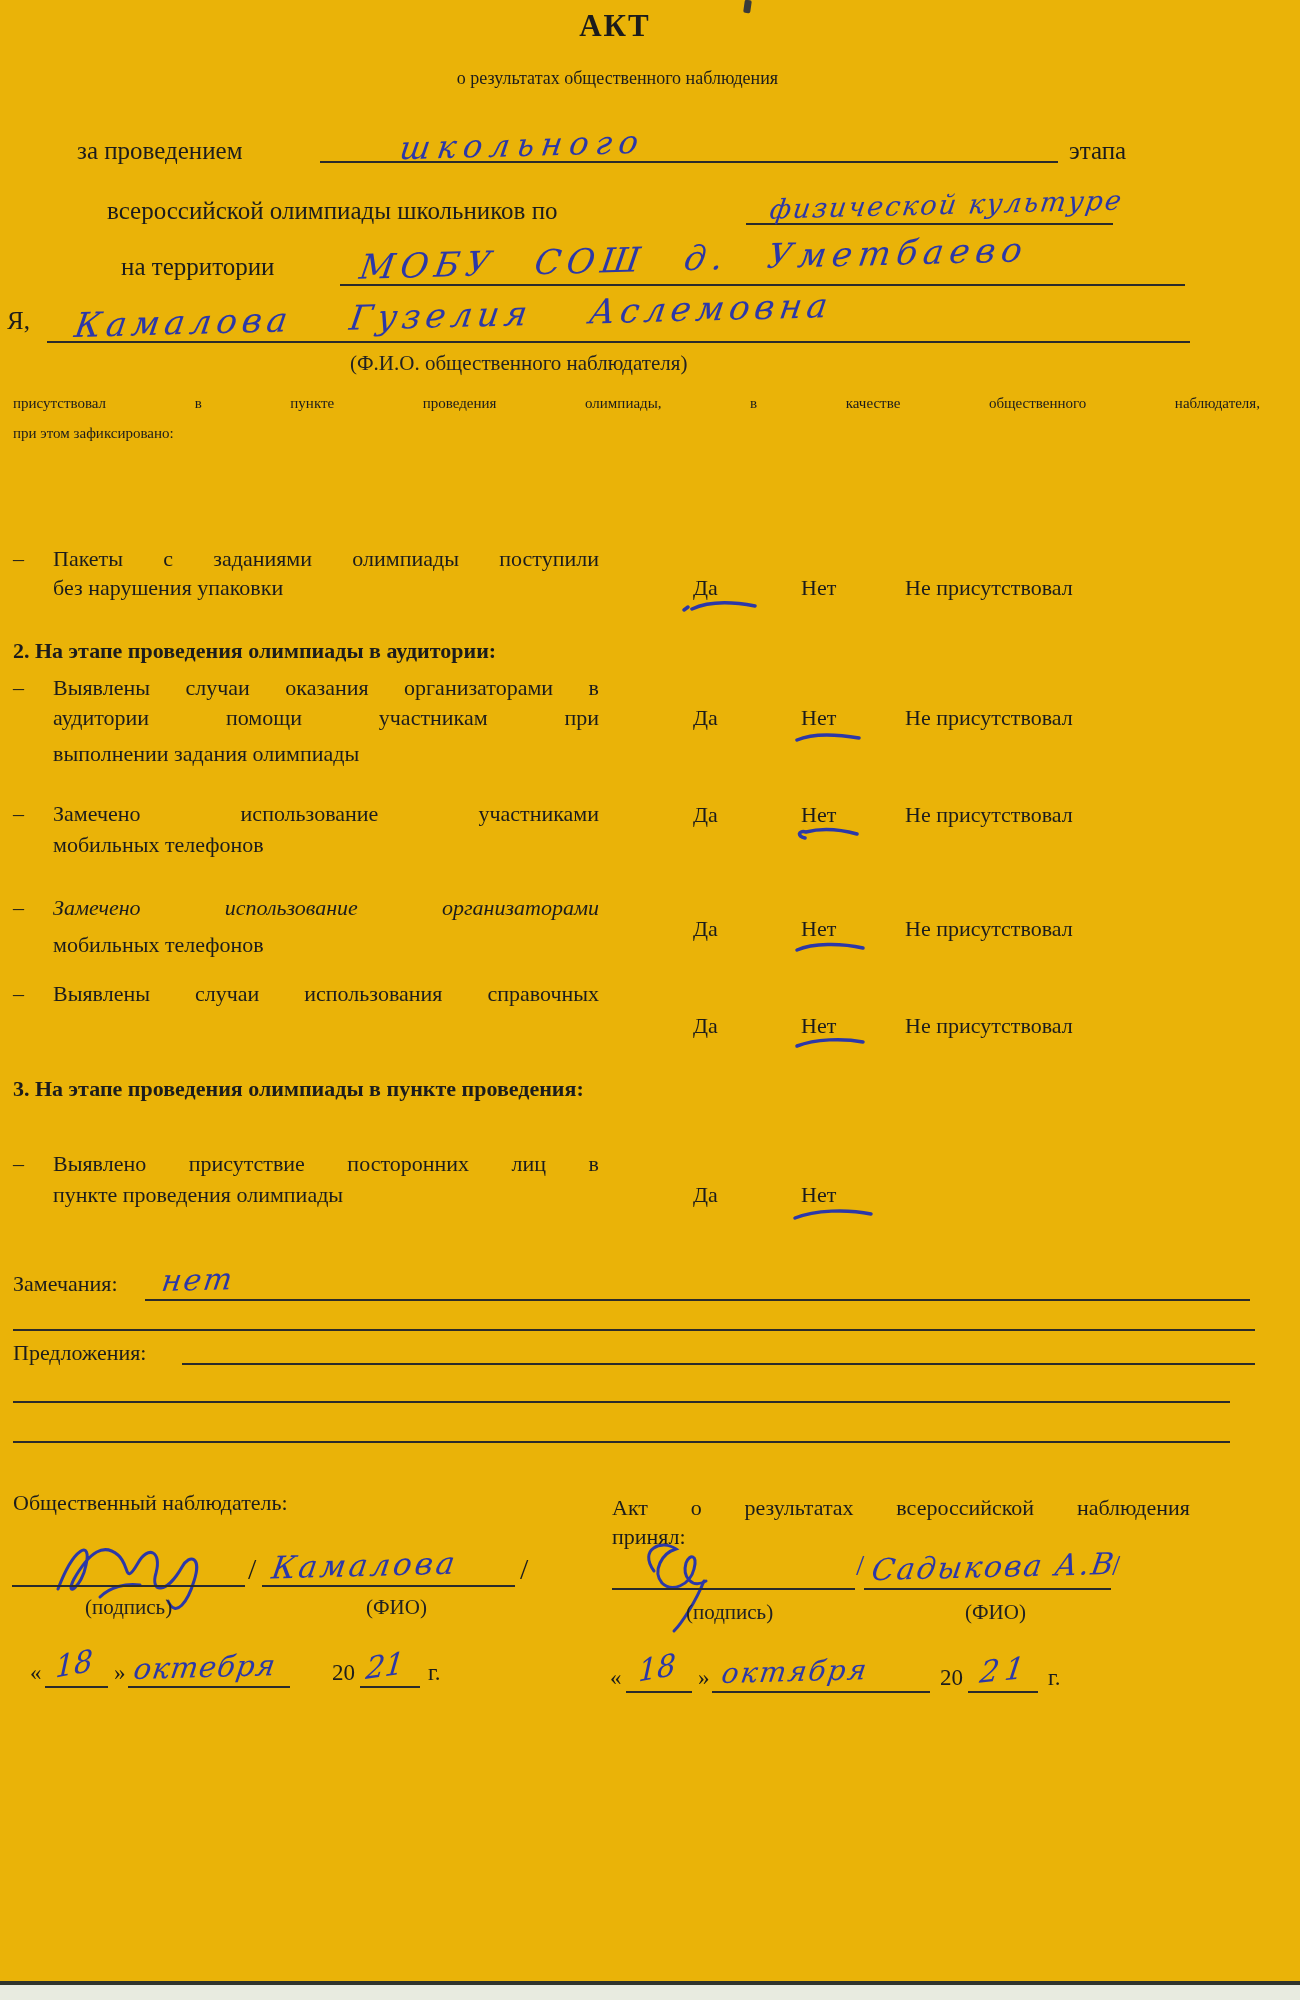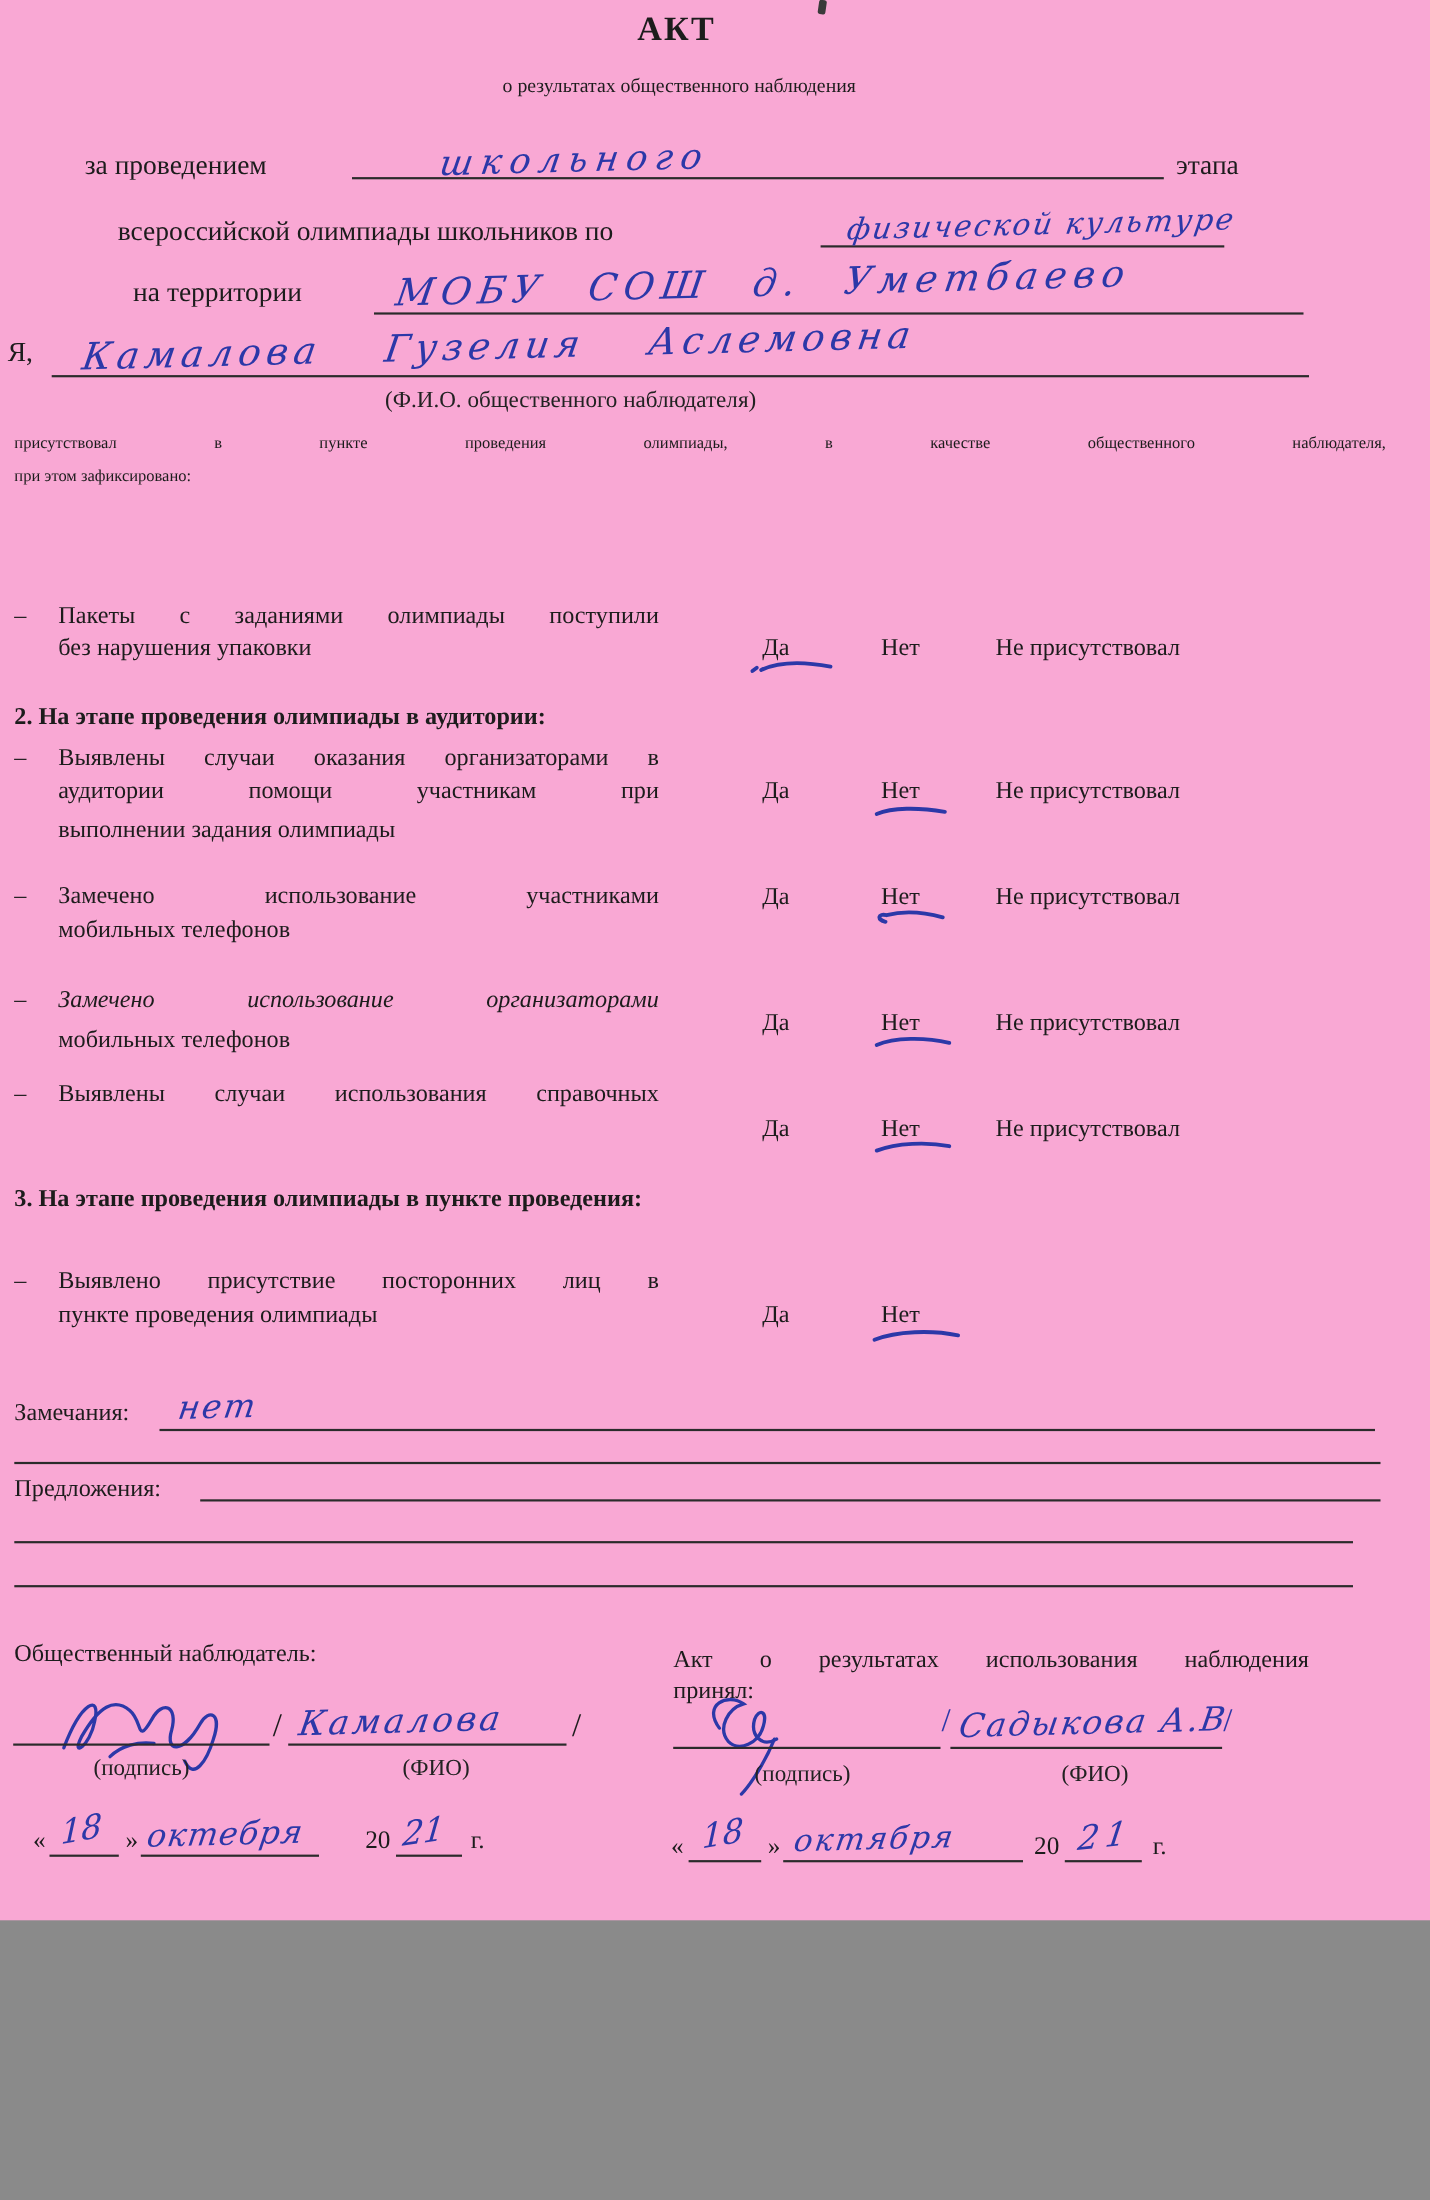--- a/index.html
+++ b/index.html
@@ -1,18 +1,18 @@
 <!DOCTYPE html>
 <html style="--ink: #2c38a8;"><head>
 <meta charset="utf-8">
 <style>
   html,body{margin:0;padding:0;background:#8a8a8a;}
   .page{
-    position:relative;width:1300px;height:1746px;margin:0 auto;
-    background:#f9a8d4;overflow:hidden;
+    position:relative;width:1300px;height:2000px;margin:0 auto;
+    background:#eab308;overflow:hidden;
     font-family:"Liberation Serif",serif;color:#1c1c1c;
   }
   .abs{position:absolute;white-space:nowrap;}
   .b{font-weight:bold;}
   .t22{font-size:22px;}
   .t23{font-size:23px;}
   .t25{font-size:25px;}
   .cap{font-size:21px;color:#222;}
   .center{text-align:center;}
   .ul{position:absolute;height:0;border-bottom:2px solid #2b2b2b;}
@@ -175,21 +175,21 @@
   <div class="ul" style="left:45px;top:1686px;width:63px;"></div>
   <div class="ink" style="left:55px;top:1646px;font-size:30px;transform:rotate(-10deg) skewX(-12deg);">18</div>
   <span class="abs t23" style="left:114px;top:1660px;">»</span>
   <div class="ul" style="left:128px;top:1686px;width:162px;"></div>
   <div class="ink" style="left:134px;top:1650px;font-size:29px;letter-spacing:1px;">октебря</div>
   <span class="abs t23" style="left:332px;top:1660px;">20</span>
   <div class="ul" style="left:360px;top:1686px;width:60px;"></div>
   <div class="ink" style="left:366px;top:1648px;font-size:30px;transform:rotate(-8deg) skewX(-14deg);">21</div>
   <span class="abs t23" style="left:428px;top:1660px;">г.</span>
 
-  <div class="abs t22 pj" style="left:612px;top:1495px;width:578px;white-space:normal;">Акт о результатах использования наблюдения</div>
+  <div class="abs t22 pj" style="left:612px;top:1495px;width:578px;white-space:normal;">Акт о результатах всероссийской наблюдения</div>
   <div class="abs t22" style="left:612px;top:1524px;">принял:</div>
 
   <svg class="sig" style="position:absolute;left:618px;top:1535px;" width="160" height="100" viewBox="0 0 160 100">
     <path d="M36 36 C 20 14, 44 4, 58 14 C 44 18, 34 36, 44 48 C 54 58, 72 50, 76 34 C 80 20, 72 18, 68 28 C 64 42, 74 54, 88 46"></path>
     <path d="M86 46 C 78 66, 64 88, 56 96"></path>
   </svg>
   <div class="ul" style="left:612px;top:1588px;width:243px;"></div>
   <span class="slash inkc" style="left:856px;top:1548px;">/</span>
   <div class="ink" style="left:872px;top:1549px;font-size:30px;letter-spacing:2px;">Садыкова А.В</div>
   <div class="ul" style="left:864px;top:1588px;width:247px;"></div>

